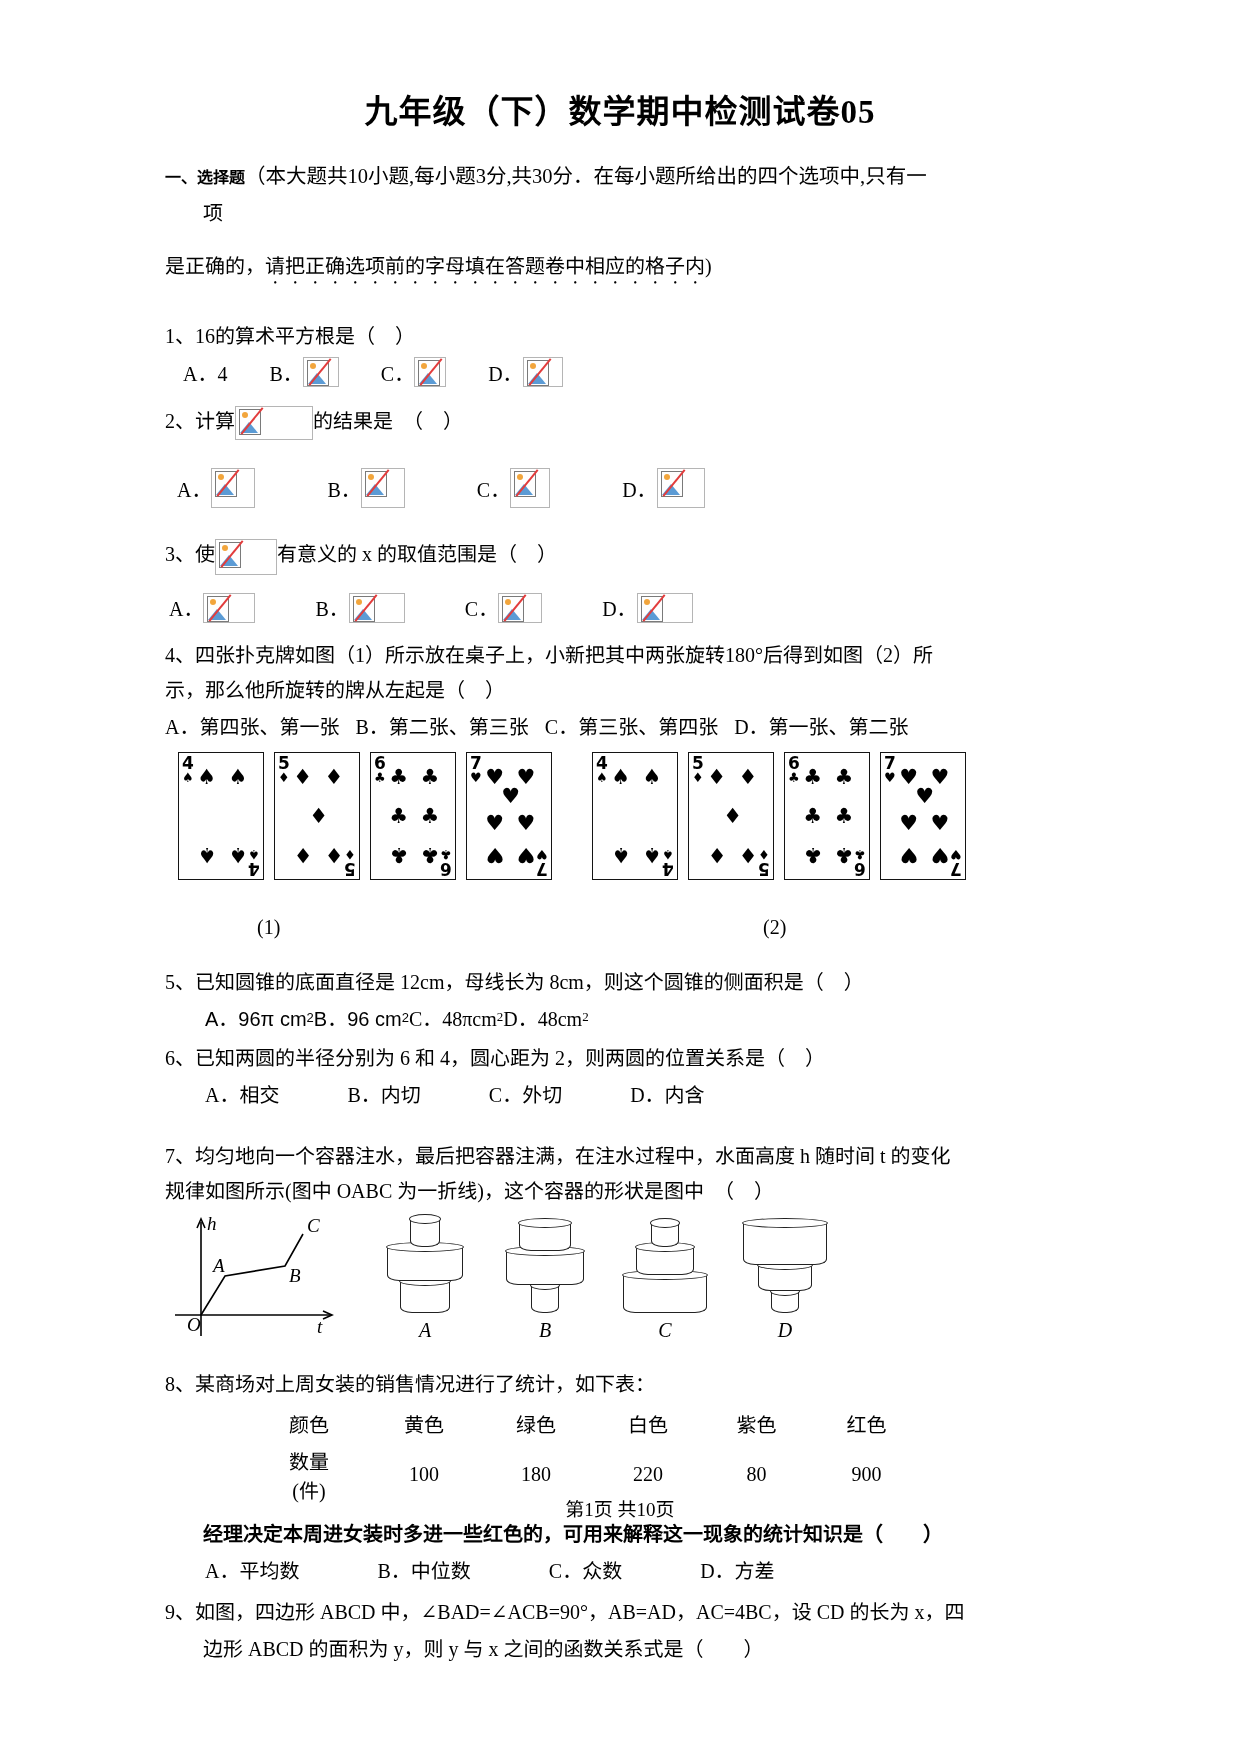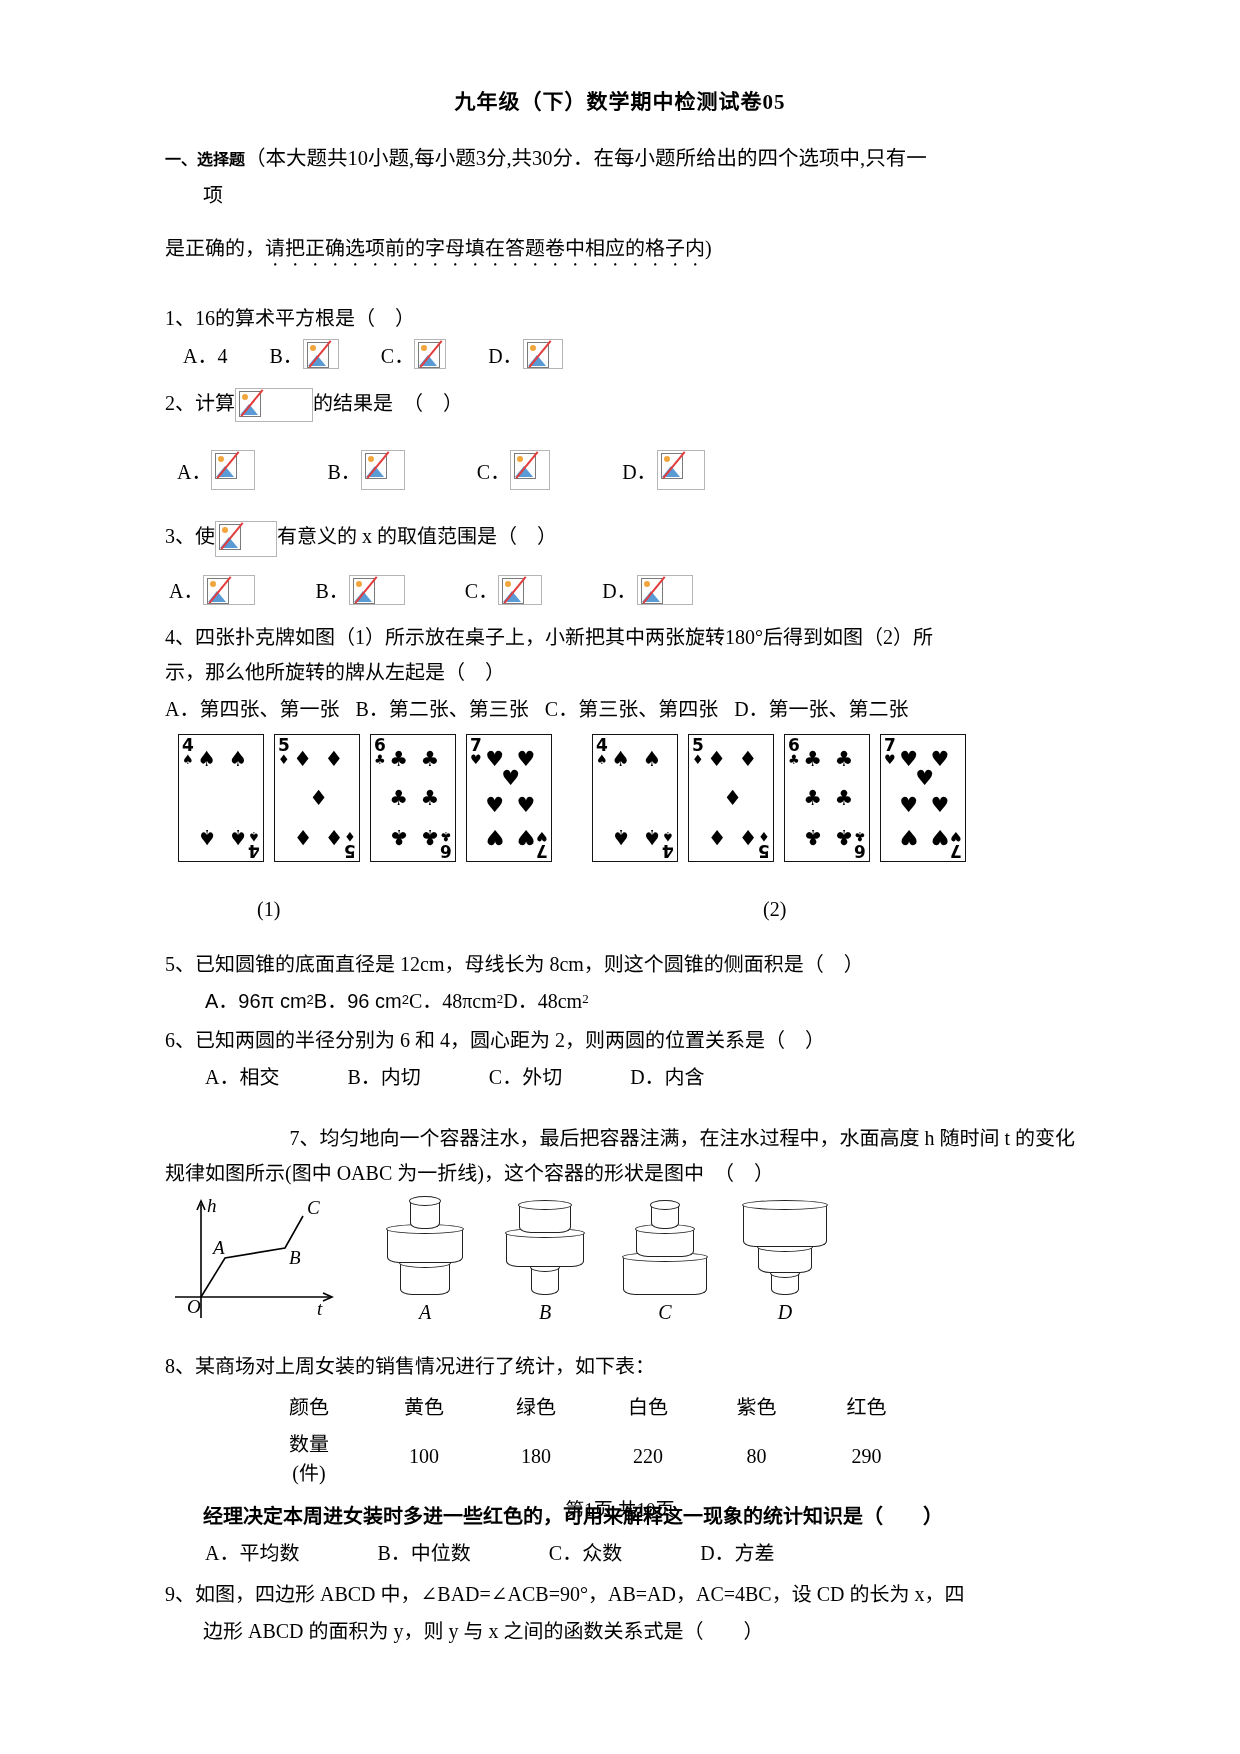--- a/index.html
+++ b/index.html
@@ -1,21 +1,21 @@
 <!DOCTYPE html>
 <html lang="zh-CN"><head>
 <meta charset="utf-8">
 <style>
   html,body{margin:0;padding:0;background:#e8e8e8;}
   .page{width:1240px;height:1754px;background:#fff;position:relative;overflow:hidden;
         box-sizing:border-box;padding:0 165px;color:#000;
         font-family:"Liberation Serif","DejaVu Serif",serif;font-size:20px;}
   .nowrap{white-space:nowrap;}
   p{margin:0;}
-  h1{margin:85px 0 0 0;text-align:center;font-size:21px;font-weight:bold;letter-spacing:1px;}
+  h1{margin:85px 0 0 0;text-align:center;font-size:33px;font-weight:bold;letter-spacing:1px;}
   .intro1{margin-top:26px;font-size:20.5px;}
   .intro1 b{font-size:16px;}
   .cont-line{margin-top:8px;padding-left:38px;}
   .intro2{margin-top:24px;}
   .emdot{text-emphasis:filled dot #000;-webkit-text-emphasis:filled dot #000;
          text-emphasis-position:under left;-webkit-text-emphasis-position:under;}
   .stem{margin-top:32px;}
   .opts{display:flex;align-items:center;margin-top:8px;padding-left:40px;}
   .opt{display:inline-flex;align-items:center;white-space:nowrap;}
   
@@ -386,21 +386,21 @@
     <p class="stem nowrap" style="margin-top:10px;">6、已知两圆的半径分别为 6 和 4，圆心距为 2，则两圆的位置关系是（　）</p>
     <div class="opts" style="gap:68px;">
       <span class="opt">A．相交</span>
       <span class="opt">B．内切</span>
       <span class="opt">C．外切</span>
       <span class="opt">D．内含</span>
     </div>
   </div>
 
   <div>
-    <p class="stem nowrap" style="text-align:right;">7、均匀地向一个容器注水，最后把容器注满，在注水过程中，水面高度 h 随时间 t 的变化</p>
+    <p class="stem nowrap" style="">7、均匀地向一个容器注水，最后把容器注满，在注水过程中，水面高度 h 随时间 t 的变化</p>
     <p class="nowrap" style="margin-top:6px;">规律如图所示(图中 OABC 为一折线)，这个容器的形状是图中　（　）</p>
     <div class="fig7">
       <svg class="g7" width="180" height="130" viewBox="0 0 180 130">
         <line x1="36" y1="124" x2="36" y2="10" stroke="#000" stroke-width="1.6"></line>
         <path d="M32,16 L36,7 L40,16" fill="none" stroke="#000" stroke-width="1.6"></path>
         <line x1="10" y1="103" x2="166" y2="103" stroke="#000" stroke-width="1.6"></line>
         <path d="M158,99 L167,103 L158,107" fill="none" stroke="#000" stroke-width="1.6"></path>
         <polyline points="36,103 60,64 120,54 138,22" fill="none" stroke="#000" stroke-width="1.6"></polyline>
         <text x="42" y="18">h</text>
         <text x="152" y="121">t</text>
@@ -477,21 +477,21 @@
       <div class="c">黄色</div>
       <div class="c">绿色</div>
       <div class="c">白色</div>
       <div class="c">紫色</div>
       <div class="c">红色</div>
       <div class="c lbl"><span>数量</span><br><span>(件)</span></div>
       <div class="c" style="align-self:center;">100</div>
       <div class="c" style="align-self:center;">180</div>
       <div class="c" style="align-self:center;">220</div>
       <div class="c" style="align-self:center;">80</div>
-      <div class="c" style="align-self:center;">290</div>
+      <div class="c" style="align-self:center;">900</div>
     </div>
     <p class="indent nowrap" style="margin-top:10px;font-weight:bold;">经理决定本周进女装时多进一些红色的，可用来解释这一现象的统计知识是（　　）</p>
     <div class="opts" style="gap:78px;">
       <span class="opt">A．平均数</span>
       <span class="opt">B．中位数</span>
       <span class="opt">C．众数</span>
       <span class="opt">D．方差</span>
     </div>
   </div>
 

